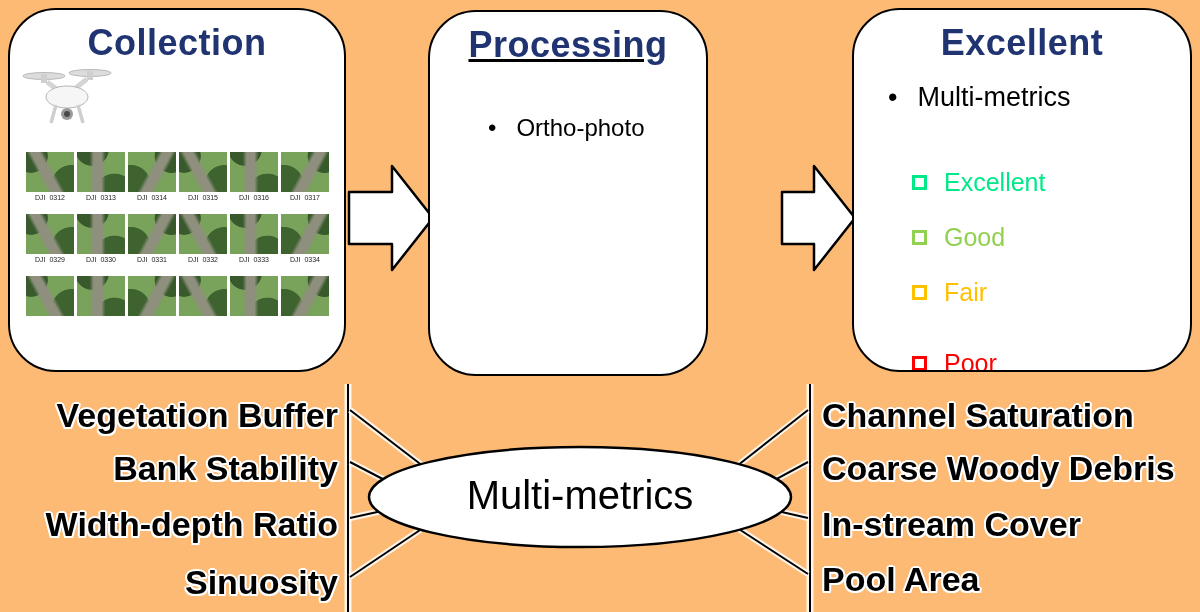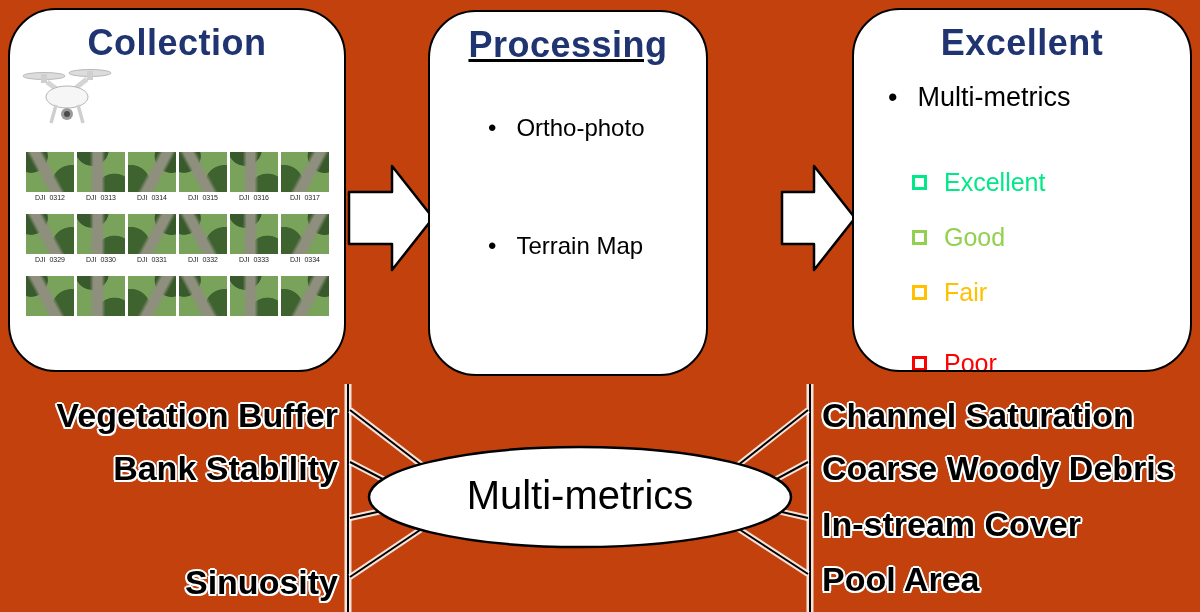--- a/index.html
+++ b/index.html
@@ -48,21 +48,21 @@
   .metric-left  { right:862px; text-align:right; }
   .metric-right { left:822px; }
   #metric-l0 { top:396px; } #metric-l1 { top:449px; } #metric-l2 { top:505px; } #metric-l3 { top:563px; }
   #metric-r0 { top:396px; } #metric-r1 { top:449px; } #metric-r2 { top:505px; } #metric-r3 { top:560px; }
   #hub-label { position:absolute; left:380px; top:473px; width:400px; text-align:center;
                font-size:40px; color:#000; z-index:3; white-space:nowrap; }
 </style>
 </head>
 <body>
 
-<div id="stage" style="background-color: #c2410c;">
+<div id="stage" style="background-color: #fdba74;">
 
   <svg id="overlay-svg" width="1200" height="612" viewBox="0 0 1200 612">
 
     <polygon points="349,192 392,192 392,166 433,218 392,270 392,244 349,244" fill="#ffffff" stroke="#000000" stroke-width="2.5" stroke-linejoin="round"></polygon>
     <polygon points="782,192 814,192 814,166 855,218 814,270 814,244 782,244" fill="#ffffff" stroke="#000000" stroke-width="2.5" stroke-linejoin="round"></polygon>
 
     <g stroke="#ffffff" stroke-width="7" opacity="0.85">
       <line x1="348" y1="384" x2="348" y2="612"></line>
       <line x1="810" y1="384" x2="810" y2="612"></line>
     </g>
@@ -179,21 +179,20 @@
         </div>
       <div class="cell">
           <div class="thumb"></div>
         </div>
     </div>
   </div>
 
   <div class="panel" id="panel-processing">
     <div class="panel-title" style="color: rgb(31, 52, 112);">Processing</div>
     <div class="bullet-item" id="proc-item-0">Ortho-photo</div>
-    <div class="bullet-item" id="proc-item-1">Terrain Map</div>
   </div>
 
   <div class="panel" id="panel-assessment">
     <div class="panel-title" style="color: rgb(31, 52, 112);">Excellent</div>
     <div class="bullet-item" id="assess-bullet">Multi-metrics</div>
 
     <div class="rating" id="rating-0">
       <span class="rating-box" style="border-color: rgb(0, 232, 136);"></span>
       <span class="rating-label" style="color: rgb(0, 232, 136);">Excellent</span>
     </div>
@@ -206,20 +205,21 @@
       <span class="rating-label" style="color: rgb(255, 192, 0);">Fair</span>
     </div>
     <div class="rating" id="rating-3">
       <span class="rating-box" style="border-color: rgb(255, 0, 0);"></span>
       <span class="rating-label" style="color: rgb(255, 0, 0);">Poor</span>
     </div>
   </div>
 
   <div class="metric-label metric-left halo" id="metric-l0">Vegetation Buffer</div>
   <div class="metric-label metric-left halo" id="metric-l1">Bank Stability</div>
+  <div class="metric-label metric-left halo" id="metric-l2">Width-depth Ratio</div>
   <div class="metric-label metric-left halo" id="metric-l3">Sinuosity</div>
 
   <div class="metric-label metric-right halo" id="metric-r0">Channel Saturation</div>
   <div class="metric-label metric-right halo" id="metric-r1">Coarse Woody Debris</div>
   <div class="metric-label metric-right halo" id="metric-r2">In-stream Cover</div>
   <div class="metric-label metric-r halo metric-right" id="metric-r3">Pool Area</div>
 
   <div id="hub-label">Multi-metrics</div>
 </div>
 

